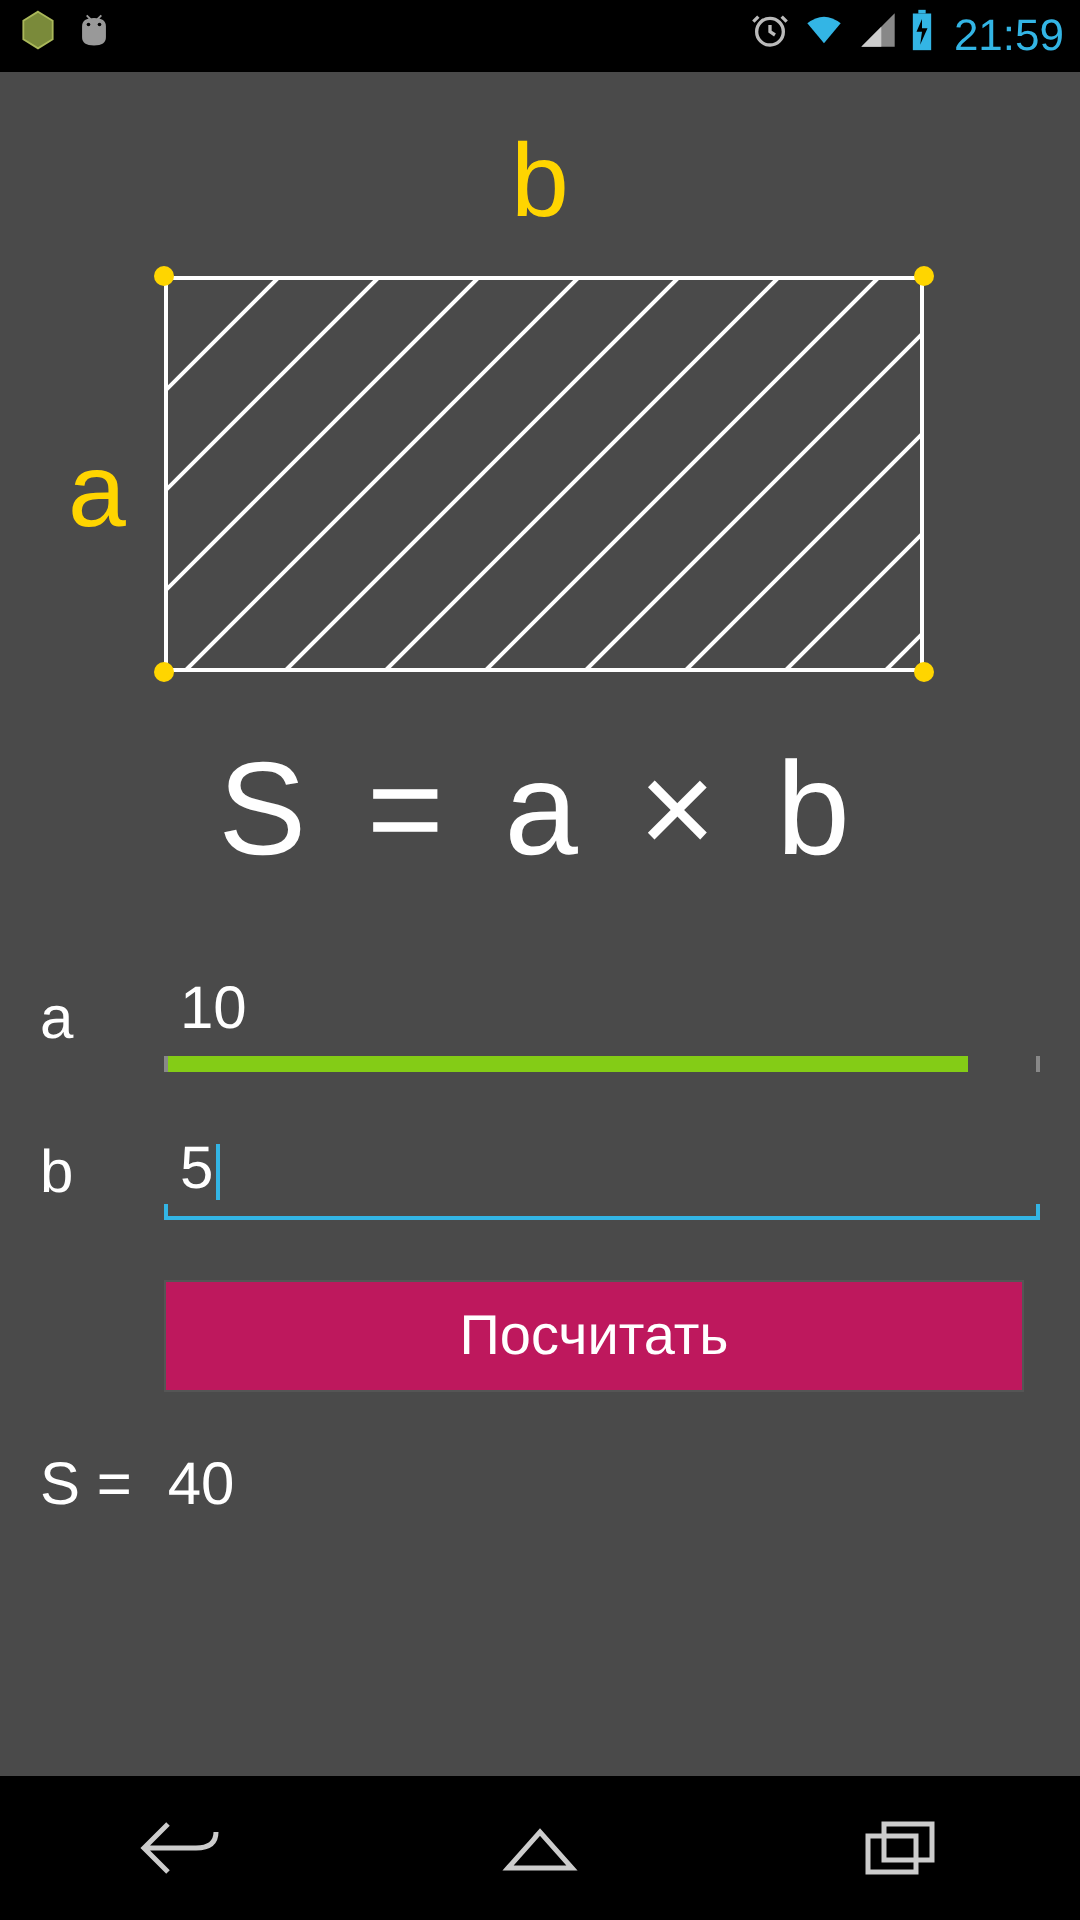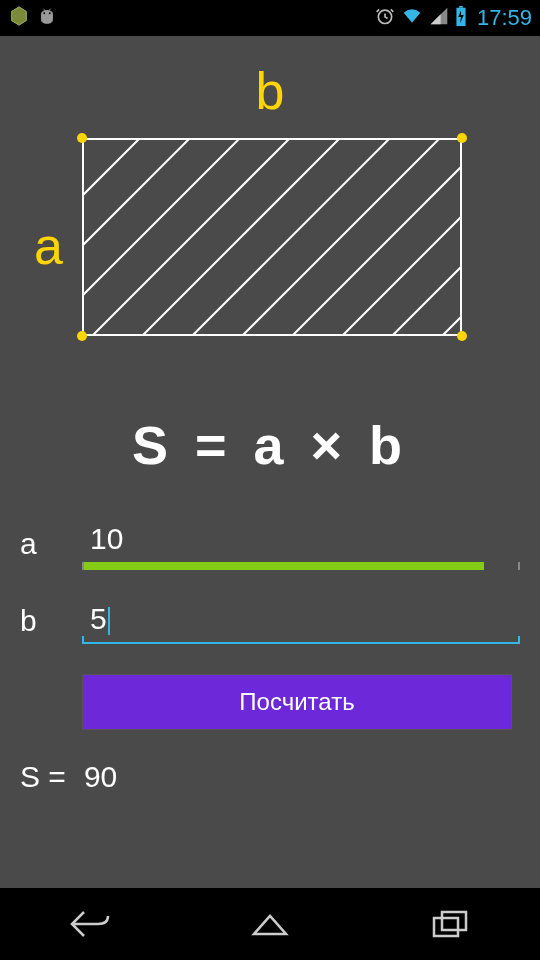--- a/index.html
+++ b/index.html
@@ -62,23 +62,22 @@
     .corner-dot {
       position: absolute;
       width: 10px;
       height: 10px;
       background: #ffd500;
       border-radius: 50%;
     }
     
     .formula {
       text-align: center;
-      font-size: 54px;
-      font-weight: 700;
-      margin-top: 48px;
+      font-size: 66px;
+      font-weight: 400;
       letter-spacing: 6px;
     }
     
     .input-row {
       display: flex;
       align-items: center;
       margin-top: 42px;
       gap: 30px;
     }
     .input-row.second { margin-top: 28px; }
@@ -133,24 +132,24 @@
       background: #33b5e5;
       vertical-align: middle;
       margin-left: 1px;
     }
     
     .calc-button {
       width: 430px;
       margin-left: 62px;
       margin-top: 30px;
       height: 56px;
-      background: #6d28d9;
+      background: #be185d;
       border: 1px solid #555;
       color: #fff;
-      font-size: 24px;
+      font-size: 28px;
       cursor: pointer;
     }
     
     .result {
       font-size: 30px;
       margin-top: 30px;
       display: flex;
       gap: 18px;
     }
     
@@ -210,21 +209,21 @@
           <path d="M2 22 L14 22 L14 10 Z" fill="#ccc"></path>
         </svg>
     </span>
     <span class="status-icon">
       <svg width="12" height="22" viewBox="0 0 12 24">
           <rect x="1" y="3" width="10" height="20" fill="#33b5e5"></rect>
           <rect x="4" y="1" width="4" height="2" fill="#33b5e5"></rect>
           <path d="M6 6 L3 13 L6 13 L5 20 L9 11 L6 11 Z" fill="#000"></path>
         </svg>
     </span>
-    <span class="status-time">17:59</span>
+    <span class="status-time">21:59</span>
   </div>
 </div>
 
 <div class="content">
   <div class="diagram-area">
     <div class="label-b">b</div>
     <div class="label-a">a</div>
     <div class="rect-container">
       <svg width="380" height="198" style="position:absolute;top:0;left:0;">
         <defs>
@@ -267,21 +266,21 @@
     <div class="input-label">b</div>
     <div class="input-wrapper focused">
       <div class="input-field focused"><span>5</span><span class="cursor"></span></div>
     </div>
   </div>
   
   <button class="calc-button">Посчитать</button>
   
   <div class="result">
     <span>S =</span>
-    <span>90</span>
+    <span>40</span>
   </div>
 </div>
 
 <div class="nav-bar">
   <div class="nav-btn">
     <svg width="44" height="32" viewBox="0 0 44 32">
         <path d="M16 4 L4 16 L16 28 M4 16 L30 16 Q40 16 40 8" fill="none" stroke="#ccc" stroke-width="2.5"></path>
       </svg>
   </div>
   <div class="nav-btn">

